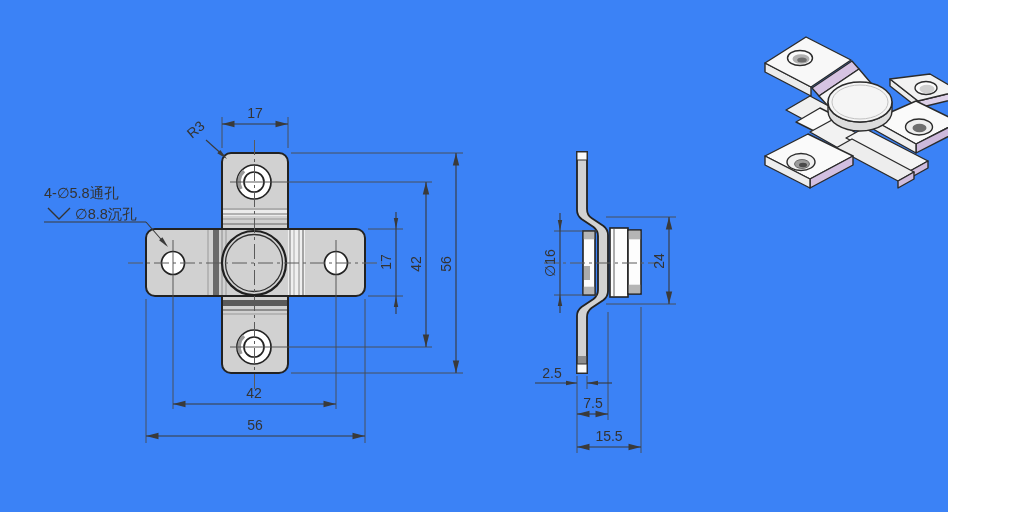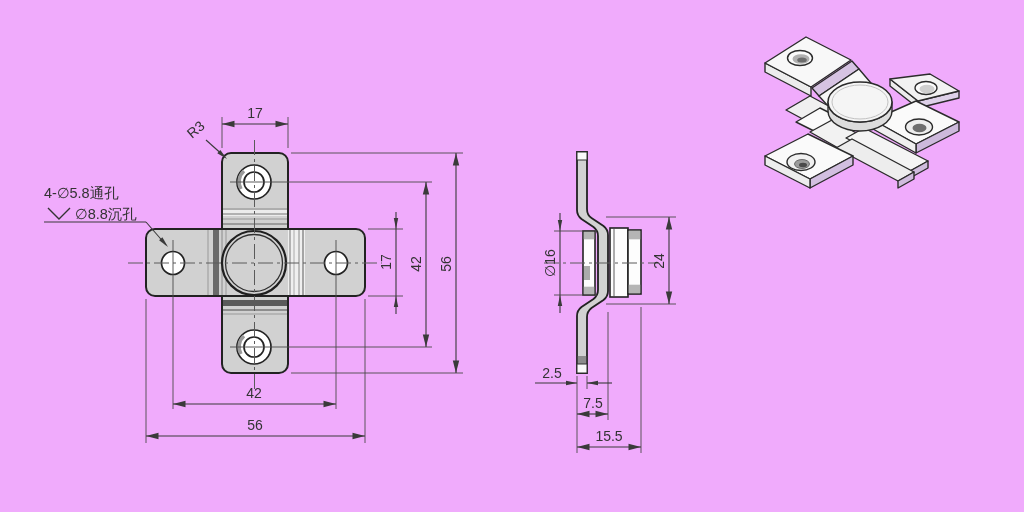--- a/index.html
+++ b/index.html
@@ -1,16 +1,16 @@
 <!DOCTYPE html>
 <html><head>
 <meta charset="utf-8">
 <style>
   html,body{margin:0;padding:0;background:#ffffff;}
-  .canvas{position:relative;width:1024px;height:512px;background:#f0abfc;overflow:hidden;
+  .canvas{position:relative;width:948px;height:512px;background:#3b82f6;overflow:hidden;
           font-family:"Liberation Sans", sans-serif;}
   svg{position:absolute;left:0;top:0;}
   text{font-family:"Liberation Sans", sans-serif;fill:#333;}
   .dim{font-size:14px;}
   .note{font-size:14.5px;}
   .thin{stroke:#4a4a4a;stroke-width:0.9;fill:none;}
   .dimline{stroke:#3a3a3a;stroke-width:1.1;fill:none;}
   .cl{stroke:#5a5a5a;stroke-width:1;fill:none;stroke-dasharray:15 4 3 4;}
   .part{fill:#d1d1d1;stroke:#222;stroke-width:2;}
   .hole{fill:#ffffff;stroke:#222;stroke-width:1.7;}

